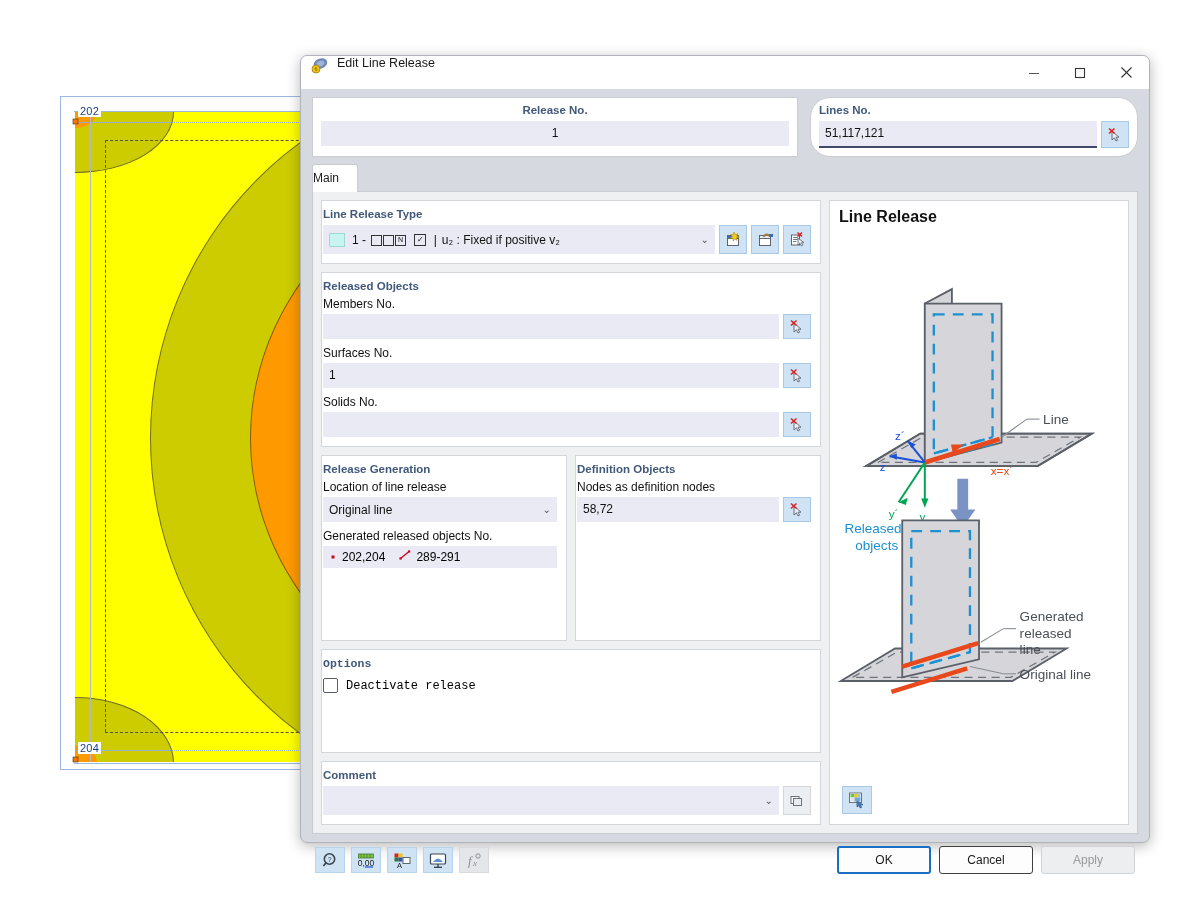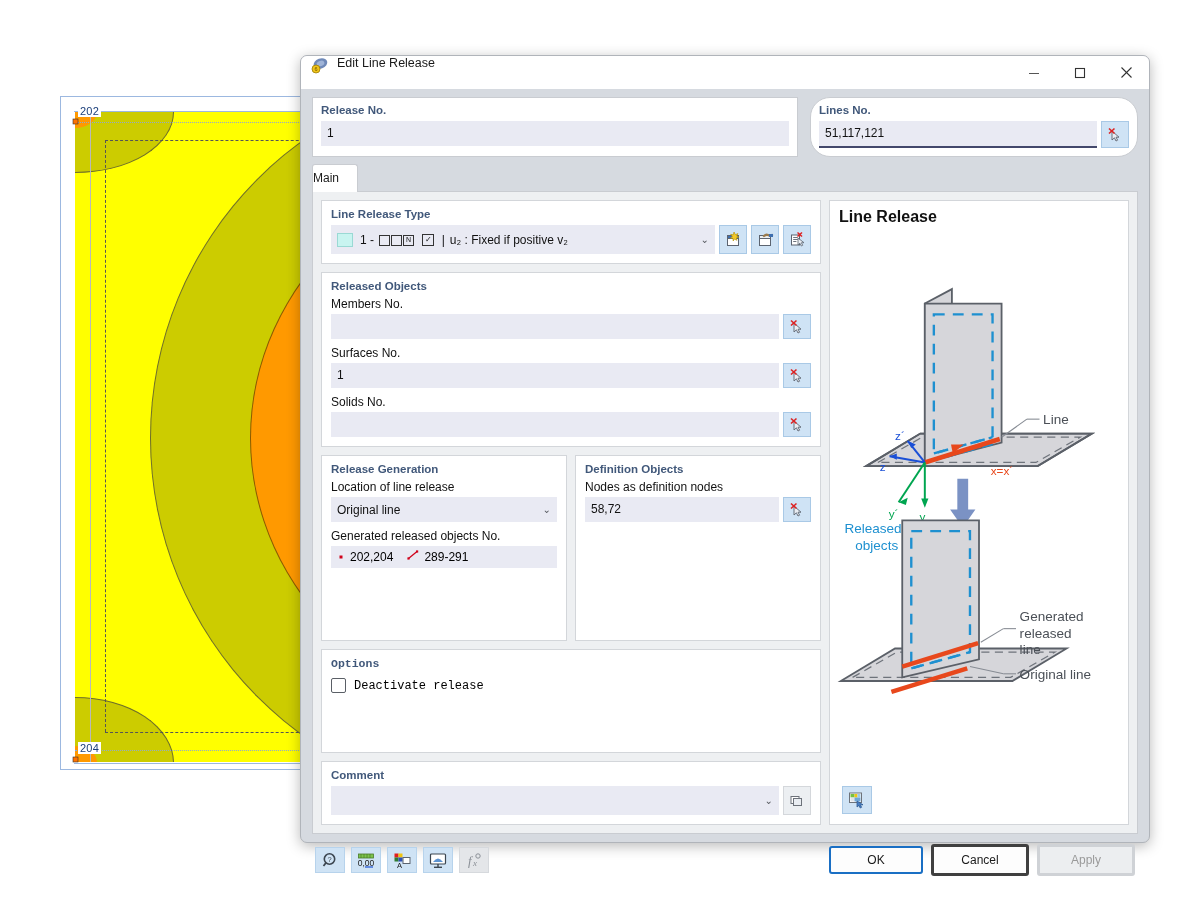--- a/index.html
+++ b/index.html
@@ -44,21 +44,21 @@
     width: 46px; height: 33px; display: flex; align-items: center; justify-content: center;
     font-size: 14px; color: #333; border-radius: 0;
   }
   .win-btn.close { border-radius: 0 6px 0 0; }
 
   .dlg-body { flex: 1; display: flex; flex-direction: column; padding: 0 0 0 0; }
 
   
   .idrow { display: flex; gap: 12px; padding: 8px 11px 4px 11px; }
   .idbox { background: #ffffff; border: 1px solid #c9ccd1; padding: 6px 8px 8px 8px; }
-  .idbox.left { flex: 1; }
+  .idbox.left { flex: 1; text-align: center; }
   .idbox.right { width: 310px; display: flex; flex-direction: column; border-radius: 20px; }
   .grp-title { font-size: 11.5px; color: #41587a; font-weight: bold; margin-bottom: 5px; }
   .field-row { display: flex; align-items: stretch; gap: 4px; }
   .txtfield {
     flex: 1; background: #e9eaf3; font-size: 12px; color: #111;
     padding: 4px 6px; min-height: 17px; line-height: 17px; border: none;
     font-family: "Liberation Sans", sans-serif;
   }
   .txtfield.focused { border-bottom: 2px solid #43486b; background: #e9eaf3; }
   .pickbtn {
@@ -74,21 +74,21 @@
     border-radius: 3px 3px 0 0; position: relative; top: 1px;
   }
 
   .tabpanel {
     margin: 0 11px 0 11px; background: #eef0f2; border: 1px solid #c9ccd1;
     flex: 1; display: flex; min-height: 0;
   }
   .col-left { width: 500px; padding: 8px; display: flex; flex-direction: column; gap: 8px; }
   .col-right { flex: 1; padding: 8px 8px 8px 0; display: flex; }
 
-  .panel { background: #ffffff; border: 1px solid #d3d6da; padding: 7px 9px 9px 9px; }
+  .panel { background: #ffffff; border: 1px solid #d3d6da; padding: 7px 9px 9px 1px; }
   .lbl { font-size: 12px; color: #111; margin: 7px 0 3px 0; }
   .lbl.first { margin-top: 2px; }
 
   .combo {
     flex: 1; background: #e9eaf3; font-size: 12px; color: #111;
     padding: 4px 6px; display: flex; align-items: center; min-height: 17px;
   }
   .combo .caret { margin-left: auto; color: #55585e; font-size: 10px; }
   .iconbtn {
     width: 26px; height: 27px; background: #cfe3f5; border: 1px solid #a9c9e6;
@@ -119,21 +119,21 @@
   .footer { height: 52px; flex: none; display: flex; align-items: center; padding: 0 14px; gap: 8px; }
   .footer-tools { display: flex; gap: 6px; }
   .tool {
     width: 28px; height: 24px; background: #cfe3f5; border: 1px solid #b7d3ec;
     display: flex; align-items: center; justify-content: center;
   }
   .tool.disabled { background: #e4e6e9; border-color: #d6d9dd; }
   .spacer { flex: 1; }
   .btn {
     width: 92px; height: 26px; font-size: 12px; color: #1a1a1a;
-    background: #fdfdfd; border: 3px solid #404040; border-radius: 3px;
+    background: #fdfdfd; border: 1px solid #404040; border-radius: 3px;
     display: flex; align-items: center; justify-content: center;
   }
   .btn.primary { border: 2px solid #1a6fc4; width: 90px; height: 24px; }
   .btn.disabled { color: #9a9a9a; background: #eceef0; border-color: #cfd2d6; }
 </style>
 </head>
 <body>
 
 <div id="root">
 

